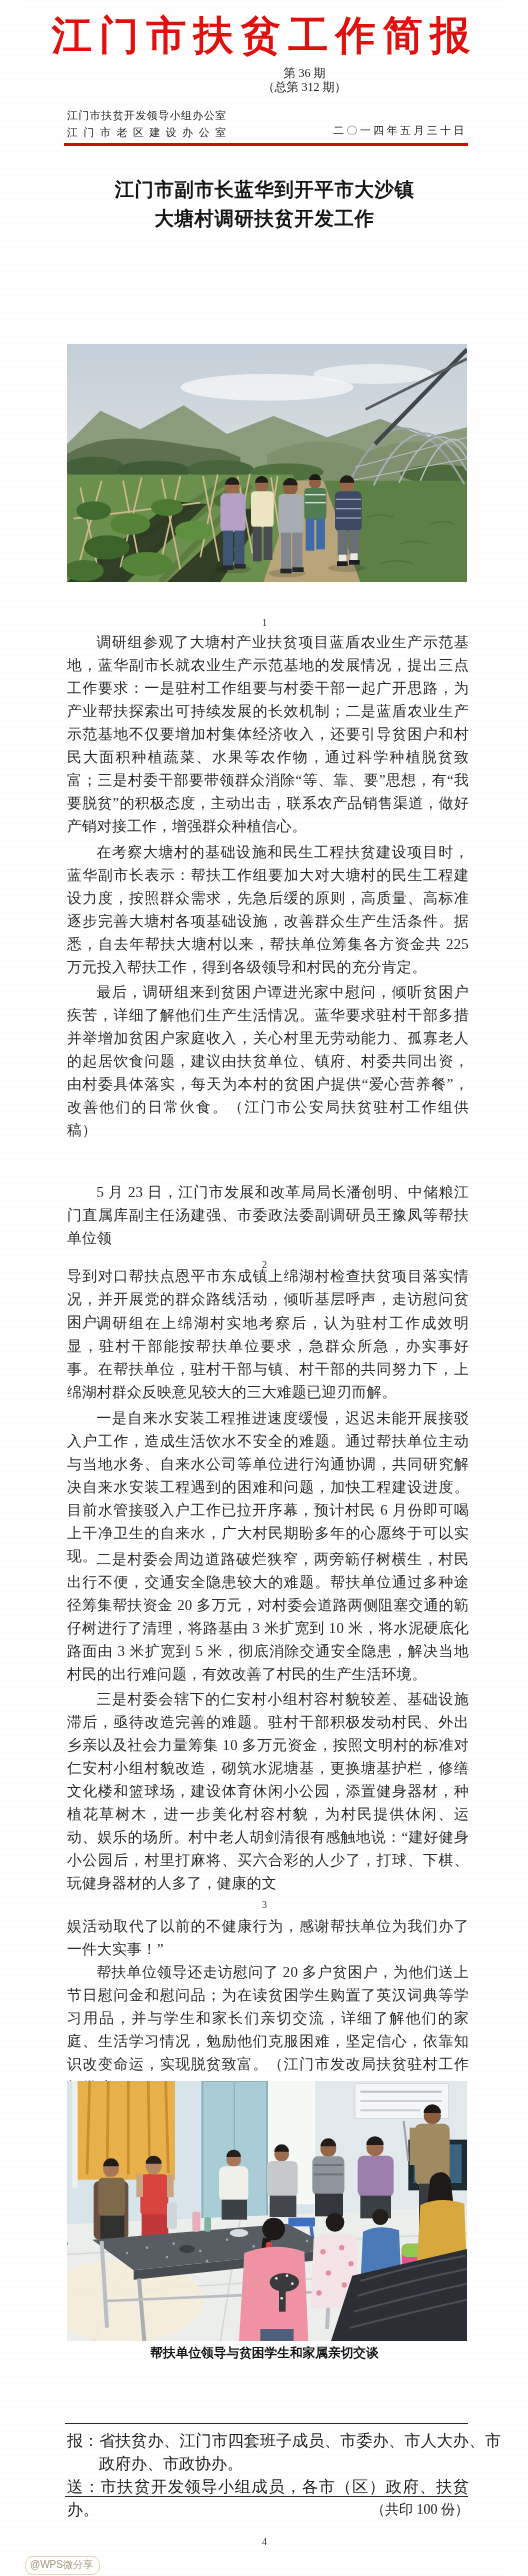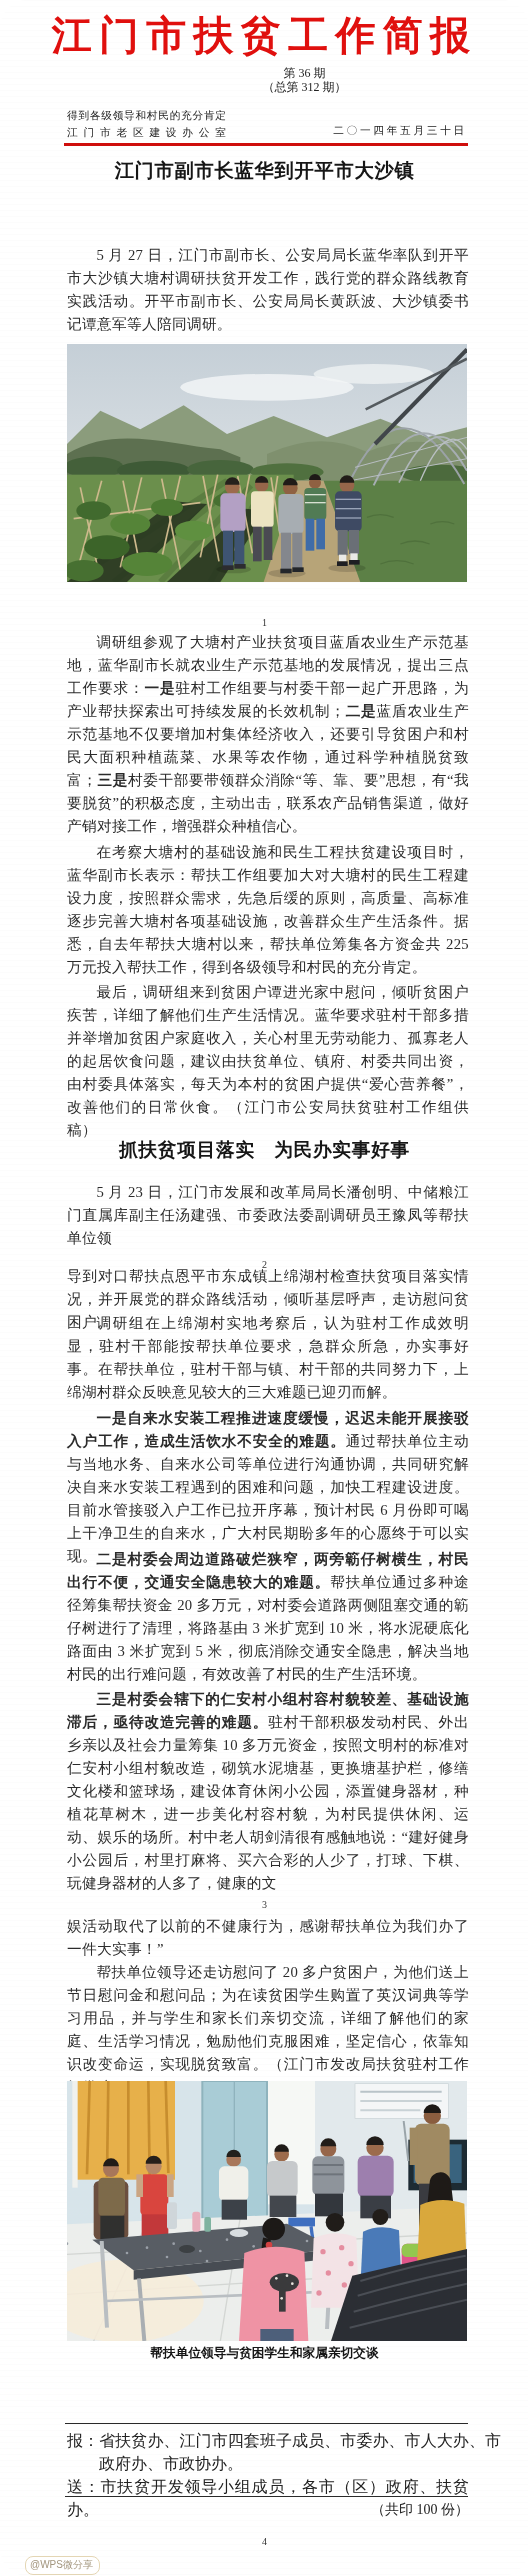--- a/index.html
+++ b/index.html
@@ -18,34 +18,34 @@
     color:#e0100e;white-space:nowrap;
   }
   .issue{left:0;top:66px;width:529px;text-align:center;font-size:12px;line-height:14px;color:#222;padding-left:40px;}
   .publisher{
     left:67px;top:107px;width:159px;font-size:10.7px;line-height:17.3px;color:#222;
   }
   .publisher div{text-align:justify;text-align-last:justify;}
   .issue-date{right:62px;top:124px;font-size:10.7px;letter-spacing:2.7px;color:#222;white-space:nowrap;}
   .red-rule{left:64px;top:143px;width:404px;height:2.7px;background:#cf0e0c;}
   .art-title1{
-    left:0;top:156px;width:529px;text-align:center;
+    left:0;top:175px;width:529px;text-align:center;
     font-size:19.3px;line-height:29px;font-weight:700;color:#161616;letter-spacing:0.7px;
   }
   .art-title2{
     left:0;top:1137px;width:529px;text-align:center;
     font-size:18.7px;font-weight:700;color:#161616;letter-spacing:0.7px;
   }
   .pblock{
     left:67px;width:402px;
     font-size:14.7px;line-height:23px;letter-spacing:0.3px;
     text-align:justify;color:#2b2b2b;
   }
   .indent{text-indent:2em;}
-  .b{font-weight:700;font-family:"Liberation Sans","DejaVu Sans",sans-serif;}
+  .b{font-weight:400;font-family:"Liberation Sans","DejaVu Sans",sans-serif;}
   .photo{left:67px;width:400px;overflow:hidden;background:#dde3e6;}
   .caption{
     left:0;width:529px;text-align:center;
     font-size:12.7px;font-weight:700;color:#161616;
   }
   .pageno{left:0;width:529px;text-align:center;font-size:10px;color:#333;}
   .f-rule{left:65px;width:403px;height:1.3px;background:#2a2a2a;}
   .footer-line{left:67px;width:402px;font-size:16px;line-height:23px;color:#222;text-align:justify;}
   .hang{padding-left:2em;text-indent:-2em;}
   .print-count{left:67px;width:402px;text-align:right;font-size:14px;color:#222;}
@@ -61,31 +61,31 @@
 <body>
 
 <div class="page">
 
   <div class="abs masthead">江门市扶贫工作简报</div>
   <div class="abs issue">
     <div>第 36 期</div>
     <div>（总第 312 期）</div>
   </div>
   <div class="abs publisher">
-    <div>得到各级领导和村民的充分肯定</div>
+    <div>江门市扶贫开发领导小组办公室</div>
     <div>江门市老区建设办公室</div>
   </div>
   <div class="abs issue-date">二〇一四年五月三十日</div>
   <div class="abs red-rule"></div>
 
   <div class="abs art-title1">
     <div>江门市副市长蓝华到开平市大沙镇</div>
-  </div>
-
-  <div class="abs pblock indent" style="top:244px"><span>5 月 27 日，江门市副市长、公安局局长蓝华率队到开平市大沙镇大塘村调研扶贫开发工作，践行党的群众路线教育实践活动。开平市副市长、公安局局长黄跃波、大沙镇委书记谭意军等人陪同调研。</span></div>
+    <div>大塘村调研扶贫开发工作</div>
+  </div>
+
 
   <div class="abs photo" style="top:344px;height:238px">
     <svg width="400" height="238" viewBox="0 0 600 357">
       <defs>
         <linearGradient id="sky1" x1="0" y1="0" x2="0" y2="1">
           <stop offset="0" stop-color="#c5cfd7"></stop>
             <stop offset="1" stop-color="#e8ebec"></stop>
         </linearGradient>
       </defs>
       <rect width="600" height="357" fill="url(#sky1)"></rect>
@@ -203,21 +203,20 @@
       </g>
     </svg>
   </div>
 
   <div class="abs pageno" style="top:617px">1</div>
 
   <div class="abs pblock indent" style="top:631px"><span>调研组参观了大塘村产业扶贫项目蓝盾农业生产示范基地，蓝华副市长就农业生产示范基地的发展情况，提出三点工作要求：</span><span class="b">一是</span><span>驻村工作组要与村委干部一起广开思路，为产业帮扶探索出可持续发展的长效机制；</span><span class="b">二是</span><span>蓝盾农业生产示范基地不仅要增加村集体经济收入，还要引导贫困户和村民大面积种植蔬菜、水果等农作物，通过科学种植脱贫致富；</span><span class="b">三是</span><span>村委干部要带领群众消除“等、靠、要”思想，有“我要脱贫”的积极态度，主动出击，联系农产品销售渠道，做好产销对接工作，增强群众种植信心。</span></div>
   <div class="abs pblock indent" style="top:841px"><span>在考察大塘村的基础设施和民生工程扶贫建设项目时，蓝华副市长表示：帮扶工作组要加大对大塘村的民生工程建设力度，按照群众需求，先急后缓的原则，高质量、高标准逐步完善大塘村各项基础设施，改善群众生产生活条件。据悉，自去年帮扶大塘村以来，帮扶单位筹集各方资金共 225 万元投入帮扶工作，得到各级领导和村民的充分肯定。</span></div>
   <div class="abs pblock indent" style="top:981px"><span>最后，调研组来到贫困户谭进光家中慰问，倾听贫困户疾苦，详细了解他们生产生活情况。蓝华要求驻村干部多措并举增加贫困户家庭收入，关心村里无劳动能力、孤寡老人的起居饮食问题，建议由扶贫单位、镇府、村委共同出资，由村委具体落实，每天为本村的贫困户提供“爱心营养餐”，改善他们的日常伙食。（江门市公安局扶贫驻村工作组供稿）</span></div>
 
-  <div class="abs art-title2">抓扶贫项目落实　为民办实事好事</div>
 
   <div class="abs pblock indent" style="top:1181px"><span>5 月 23 日，江门市发展和改革局局长潘创明、中储粮江门直属库副主任汤建强、市委政法委副调研员王豫凤等帮扶单位领</span></div>
   <div class="abs pageno" style="top:1259px">2</div>
   <div class="abs pblock" style="top:1265px"><span>导到对口帮扶点恩平市东成镇上绵湖村检查扶贫项目落实情况，并开展党的群众路线活动，倾听基层呼声，走访慰问贫困户。</span></div>
   <div class="abs pblock indent" style="top:1312px"><span>调研组在上绵湖村实地考察后，认为驻村工作成效明显，驻村干部能按帮扶单位要求，急群众所急，办实事好事。在帮扶单位，驻村干部与镇、村干部的共同努力下，上绵湖村群众反映意见较大的三大难题已迎刃而解。</span></div>
   <div class="abs pblock indent" style="top:1407px"><span class="b">一是自来水安装工程推进速度缓慢，迟迟未能开展接驳入户工作，造成生活饮水不安全的难题。</span><span>通过帮扶单位主动与当地水务、自来水公司等单位进行沟通协调，共同研究解决自来水安装工程遇到的困难和问题，加快工程建设进度。目前水管接驳入户工作已拉开序幕，预计村民 6 月份即可喝上干净卫生的自来水，广大村民期盼多年的心愿终于可以实现。</span></div>
   <div class="abs pblock indent" style="top:1548px"><span class="b">二是村委会周边道路破烂狭窄，两旁簕仔树横生，村民出行不便，交通安全隐患较大的难题。</span><span>帮扶单位通过多种途径筹集帮扶资金 20 多万元，对村委会道路两侧阻塞交通的簕仔树进行了清理，将路基由 3 米扩宽到 10 米，将水泥硬底化路面由 3 米扩宽到 5 米，彻底消除交通安全隐患，解决当地村民的出行难问题，有效改善了村民的生产生活环境。</span></div>
   <div class="abs pblock indent" style="top:1688px"><span class="b">三是村委会辖下的仁安村小组村容村貌较差、基础设施滞后，亟待改造完善的难题。</span><span>驻村干部积极发动村民、外出乡亲以及社会力量筹集 10 多万元资金，按照文明村的标准对仁安村小组村貌改造，砌筑水泥塘基，更换塘基护栏，修缮文化楼和篮球场，建设体育休闲小公园，添置健身器材，种植花草树木，进一步美化村容村貌，为村民提供休闲、运动、娱乐的场所。村中老人胡剑清很有感触地说：“建好健身小公园后，村里打麻将、买六合彩的人少了，打球、下棋、玩健身器材的人多了，健康的文</span></div>
   <div class="abs pageno" style="top:1899px">3</div>
   <div class="abs pblock" style="top:1915px"><span>娱活动取代了以前的不健康行为，感谢帮扶单位为我们办了一件大实事！”</span></div>

